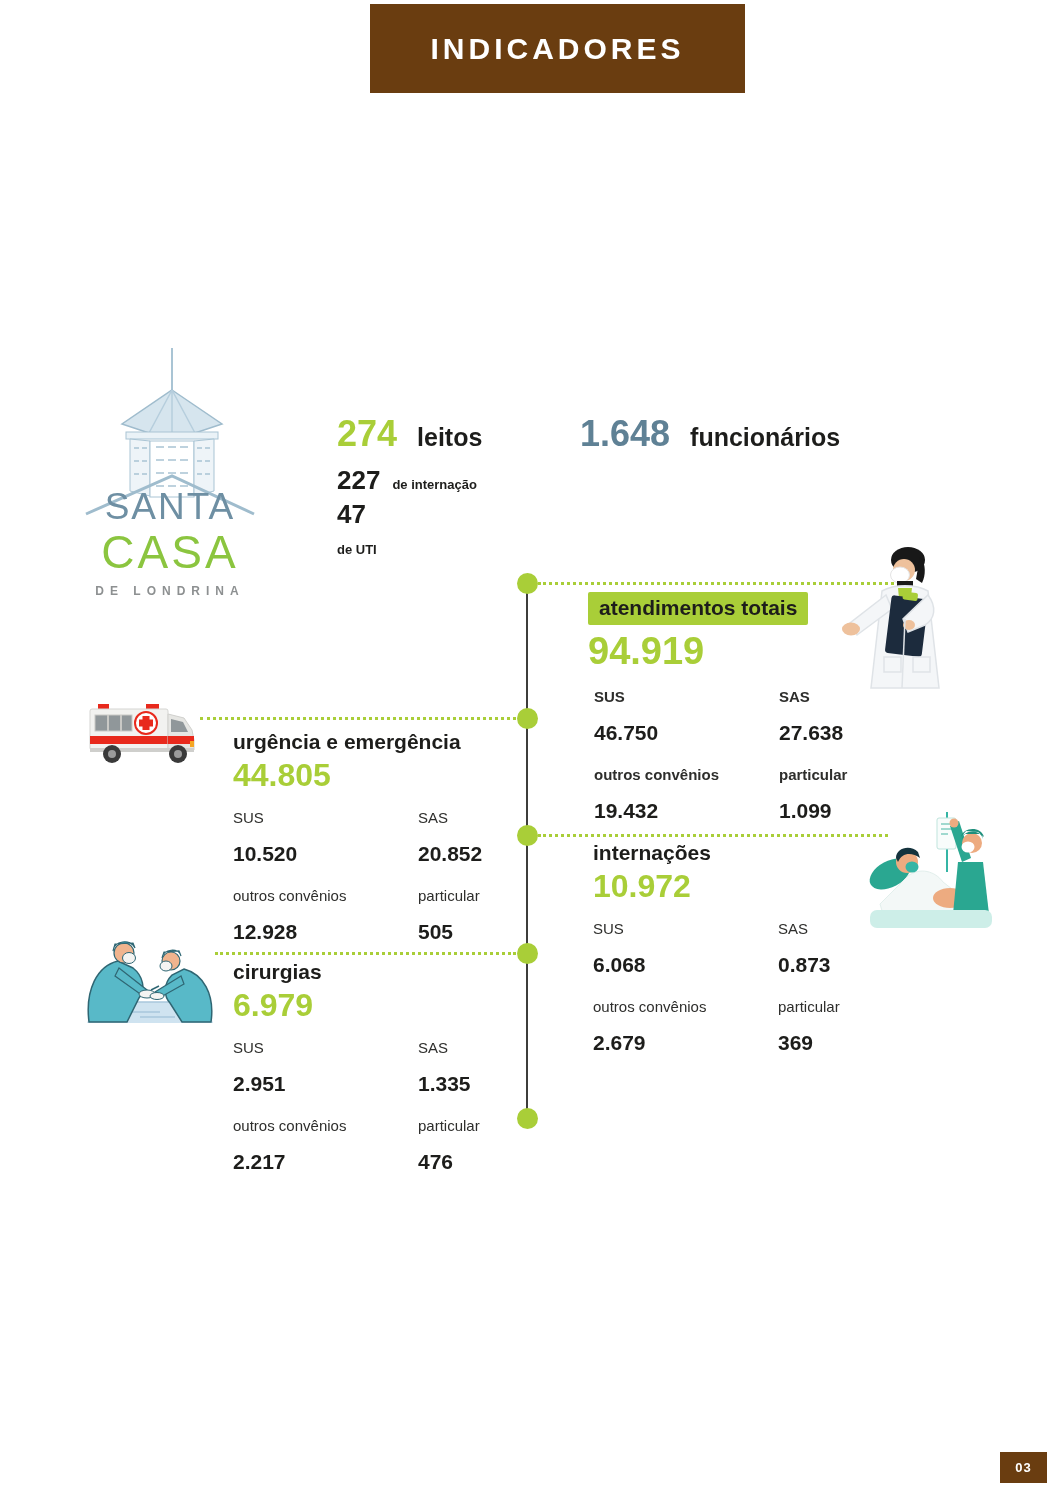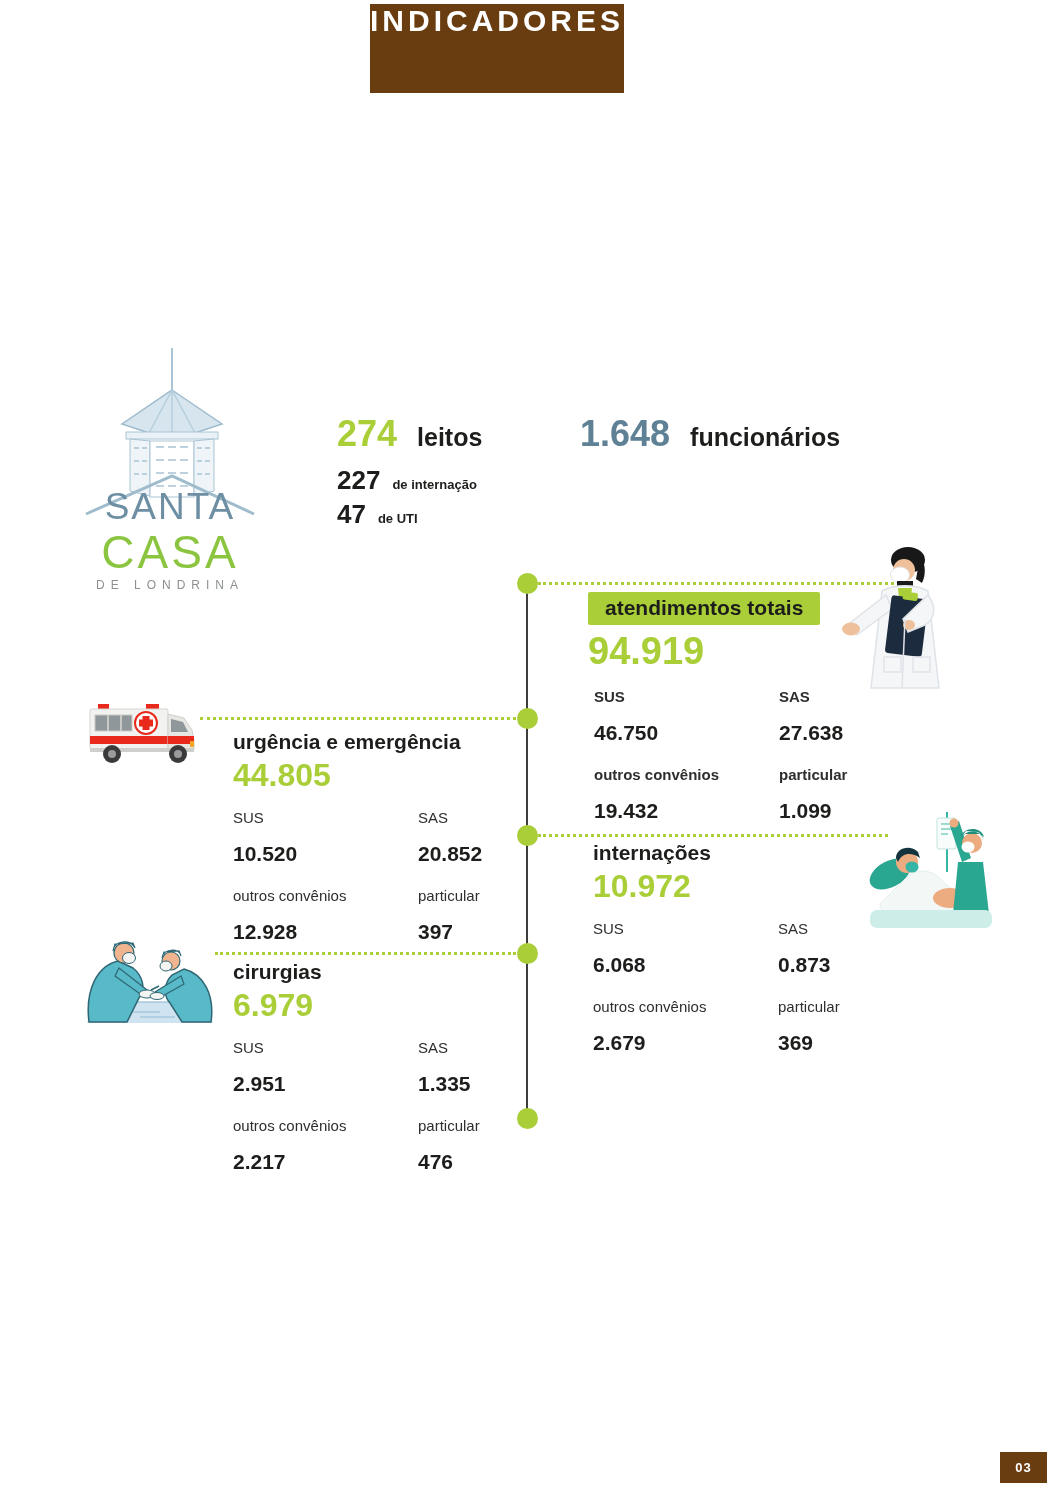--- a/index.html
+++ b/index.html
@@ -17,59 +17,59 @@
     position:relative;
     width:1061px; height:1500px;
     background:#ffffff;
     font-family:"Liberation Sans", sans-serif;
     color:var(--dark);
     overflow:hidden;
     margin:0 auto;
   }
   
   .banner{
-    position:absolute; left:370px; top:4px; width:254px; height:89px;
+    position:absolute; left:370px; top:4px; width:375px; height:89px;
     background:var(--brown);
-    display:flex; justify-content:center;
+    display:flex; align-items:center; justify-content:center;
   }
   .banner span{
     color:#fff; font-size:30px; font-weight:800; letter-spacing:4px;
   }
   
   .logo{ position:absolute; left:80px; top:344px; width:180px; text-align:center; }
   .logo svg{ display:block; margin:0 auto; }
   .logo-santa{
     font-size:37px; font-weight:300; color:#6e8fa3; letter-spacing:2px;
     line-height:1; margin-top:-32px;
   }
   .logo-casa{
     font-size:46px; font-weight:300; color:var(--green-logo); letter-spacing:3px;
     line-height:1; margin-top:4px;
   }
   .logo-sub{
-    font-size:12px; font-weight:400; color:#8d9091; letter-spacing:6px;
-    margin-top:3px;
+    font-size:12px; font-weight:700; color:#8d9091; letter-spacing:6px;
+    margin-top:9px;
   }
   
   .num-row{ position:absolute; display:flex; align-items:baseline; gap:20px; white-space:nowrap; }
   .big-num{ font-size:36px; font-weight:800; }
   .big-num.green{ color:var(--green); }
   .big-num.slate{ color:var(--slate); }
   .big-label{ font-size:25px; font-weight:800; color:var(--dark); }
   .mid-num{ font-size:26px; font-weight:800; color:var(--dark); }
   .mid-label{ font-size:13px; font-weight:800; color:var(--dark); }
   
   .tl-line{ position:absolute; left:526px; top:583px; width:2px; height:535px; background:var(--line); }
   .tl-dot{ position:absolute; width:21px; height:21px; border-radius:50%; background:var(--green); }
   .tl-connector{ position:absolute; height:0; border-top:3px dotted var(--green); }
   
   .sec-title{ font-size:21px; font-weight:800; color:var(--dark); white-space:nowrap; }
   .sec-title-hl{
     display:inline-block; background:var(--green); color:var(--dark);
-    font-size:21px; font-weight:800; padding:4px 17px 5px; border-radius:2px; white-space:nowrap;
+    font-size:21px; font-weight:800; padding:4px 11px 5px; border-radius:2px; white-space:nowrap;
   }
   .sec-total{ font-size:32px; font-weight:800; color:var(--green); margin-top:3px; white-space:nowrap; }
   .sec-total.xl{ font-size:38px; margin-top:5px; }
   .stats-grid{
     display:grid; grid-template-columns:164px auto; column-gap:1px; row-gap:13px;
     margin-top:15px;
     gap:21px;
   }
   .stat-label{ font-size:15px; font-weight:400; color:var(--gray-label); }
   .bold-labels .stat-label{ font-weight:700; }
@@ -115,21 +115,21 @@
   </div>
 
   <div class="num-row" style="left:337px; top:413px;">
     <span class="big-num green">274</span>
     <span class="big-label">leitos</span>
   </div>
   <div class="num-row" style="left:337px; top:465px; gap:12px;">
     <span class="mid-num">227</span>
     <span class="mid-label">de internação</span>
   </div>
-  <div class="num-row" style="left:337px; top:499px; gap:12px;">
+  <div class="num-row" style="left:337px; top:499px; gap:12px;flex-direction:column;">
     <span class="mid-num">47</span>
     <span class="mid-label">de UTI</span>
   </div>
 
   <div class="num-row" style="left:580px; top:413px;">
     <span class="big-num slate">1.648</span>
     <span class="big-label">funcionários</span>
   </div>
 
   <div class="tl-line"></div>
@@ -198,21 +198,21 @@
       <div>
         <div class="stat-label">SAS</div>
         <div class="stat-value">20.852</div>
       </div>
       <div>
         <div class="stat-label">outros convênios</div>
         <div class="stat-value">12.928</div>
       </div>
       <div>
         <div class="stat-label">particular</div>
-        <div class="stat-value">397</div>
+        <div class="stat-value">505</div>
       </div>
     </div>
   </div>
 
   <svg class="illus" style="left:88px; top:696px;" width="120" height="74" viewBox="0 0 120 74">
     <rect x="10" y="8" width="11" height="5" fill="#e8291c"></rect>
     <rect x="58" y="8" width="13" height="5" fill="#e8291c"></rect>
     <rect x="2" y="13" width="78" height="41" rx="2" fill="#f2f2f0" stroke="#d5d5d2"></rect>
     <rect x="2" y="40" width="78" height="8" fill="#e8291c"></rect>
     <rect x="7" y="19" width="37" height="16" fill="#90979a" stroke="#c9c9c6"></rect>

